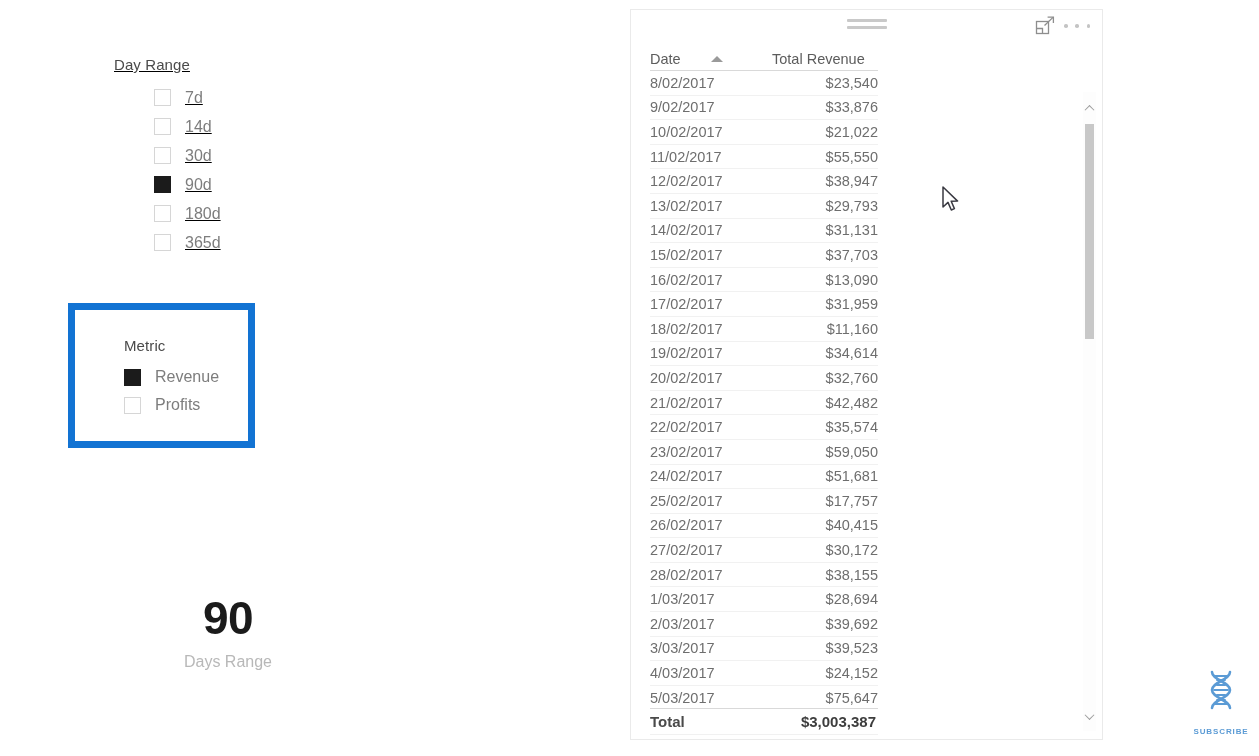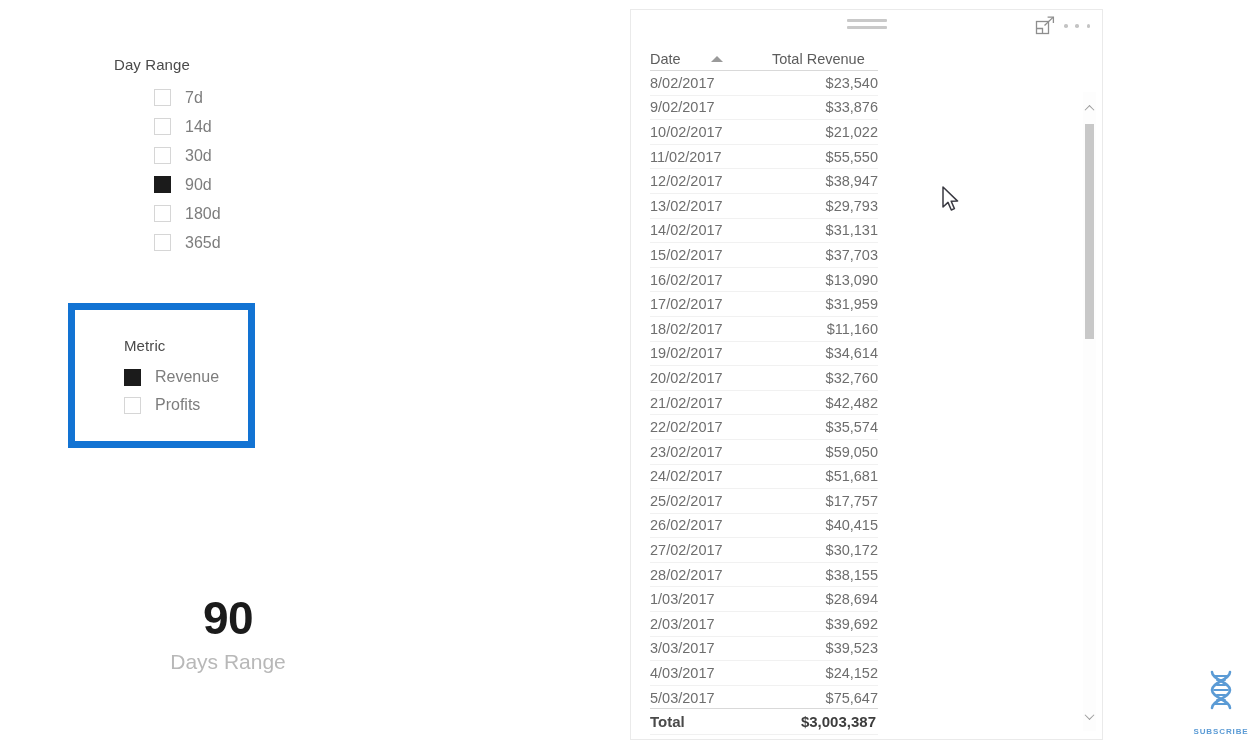--- a/index.html
+++ b/index.html
@@ -45,21 +45,21 @@
   .chk.on {
     background: #1b1b1b;
     border-color: #1b1b1b;
   }
   .slicer-label {
     font-size: 16px;
     color: #7d7d7d;
     white-space: nowrap;
   }
 
-  #day-range-slicer { left: 114px; top: 56px; }
+  #day-range-slicer { left: 114px; top: 56px; text-decoration: underline; }
   #day-range-slicer .slicer-item { height: 29px; margin-left: 40px; }
 
   
   #metric-frame {
     position: absolute;
     left: 68px;
     top: 303px;
     width: 187px;
     height: 145px;
     box-sizing: border-box;
@@ -79,21 +79,21 @@
     text-align: center;
   }
   #days-card .card-value {
     font-size: 46px;
     font-weight: bold;
     color: #1b1b1b;
     line-height: 52px;
     letter-spacing: -.5px;
   }
   #days-card .card-label {
-    font-size: 21px;
+    font-size: 16px;
     color: #b8b8b8;
     line-height: 28px;
     margin-top: 4px;
   }
 
   
   #table-visual {
     position: absolute;
     left: 630px;
     top: 9px;

